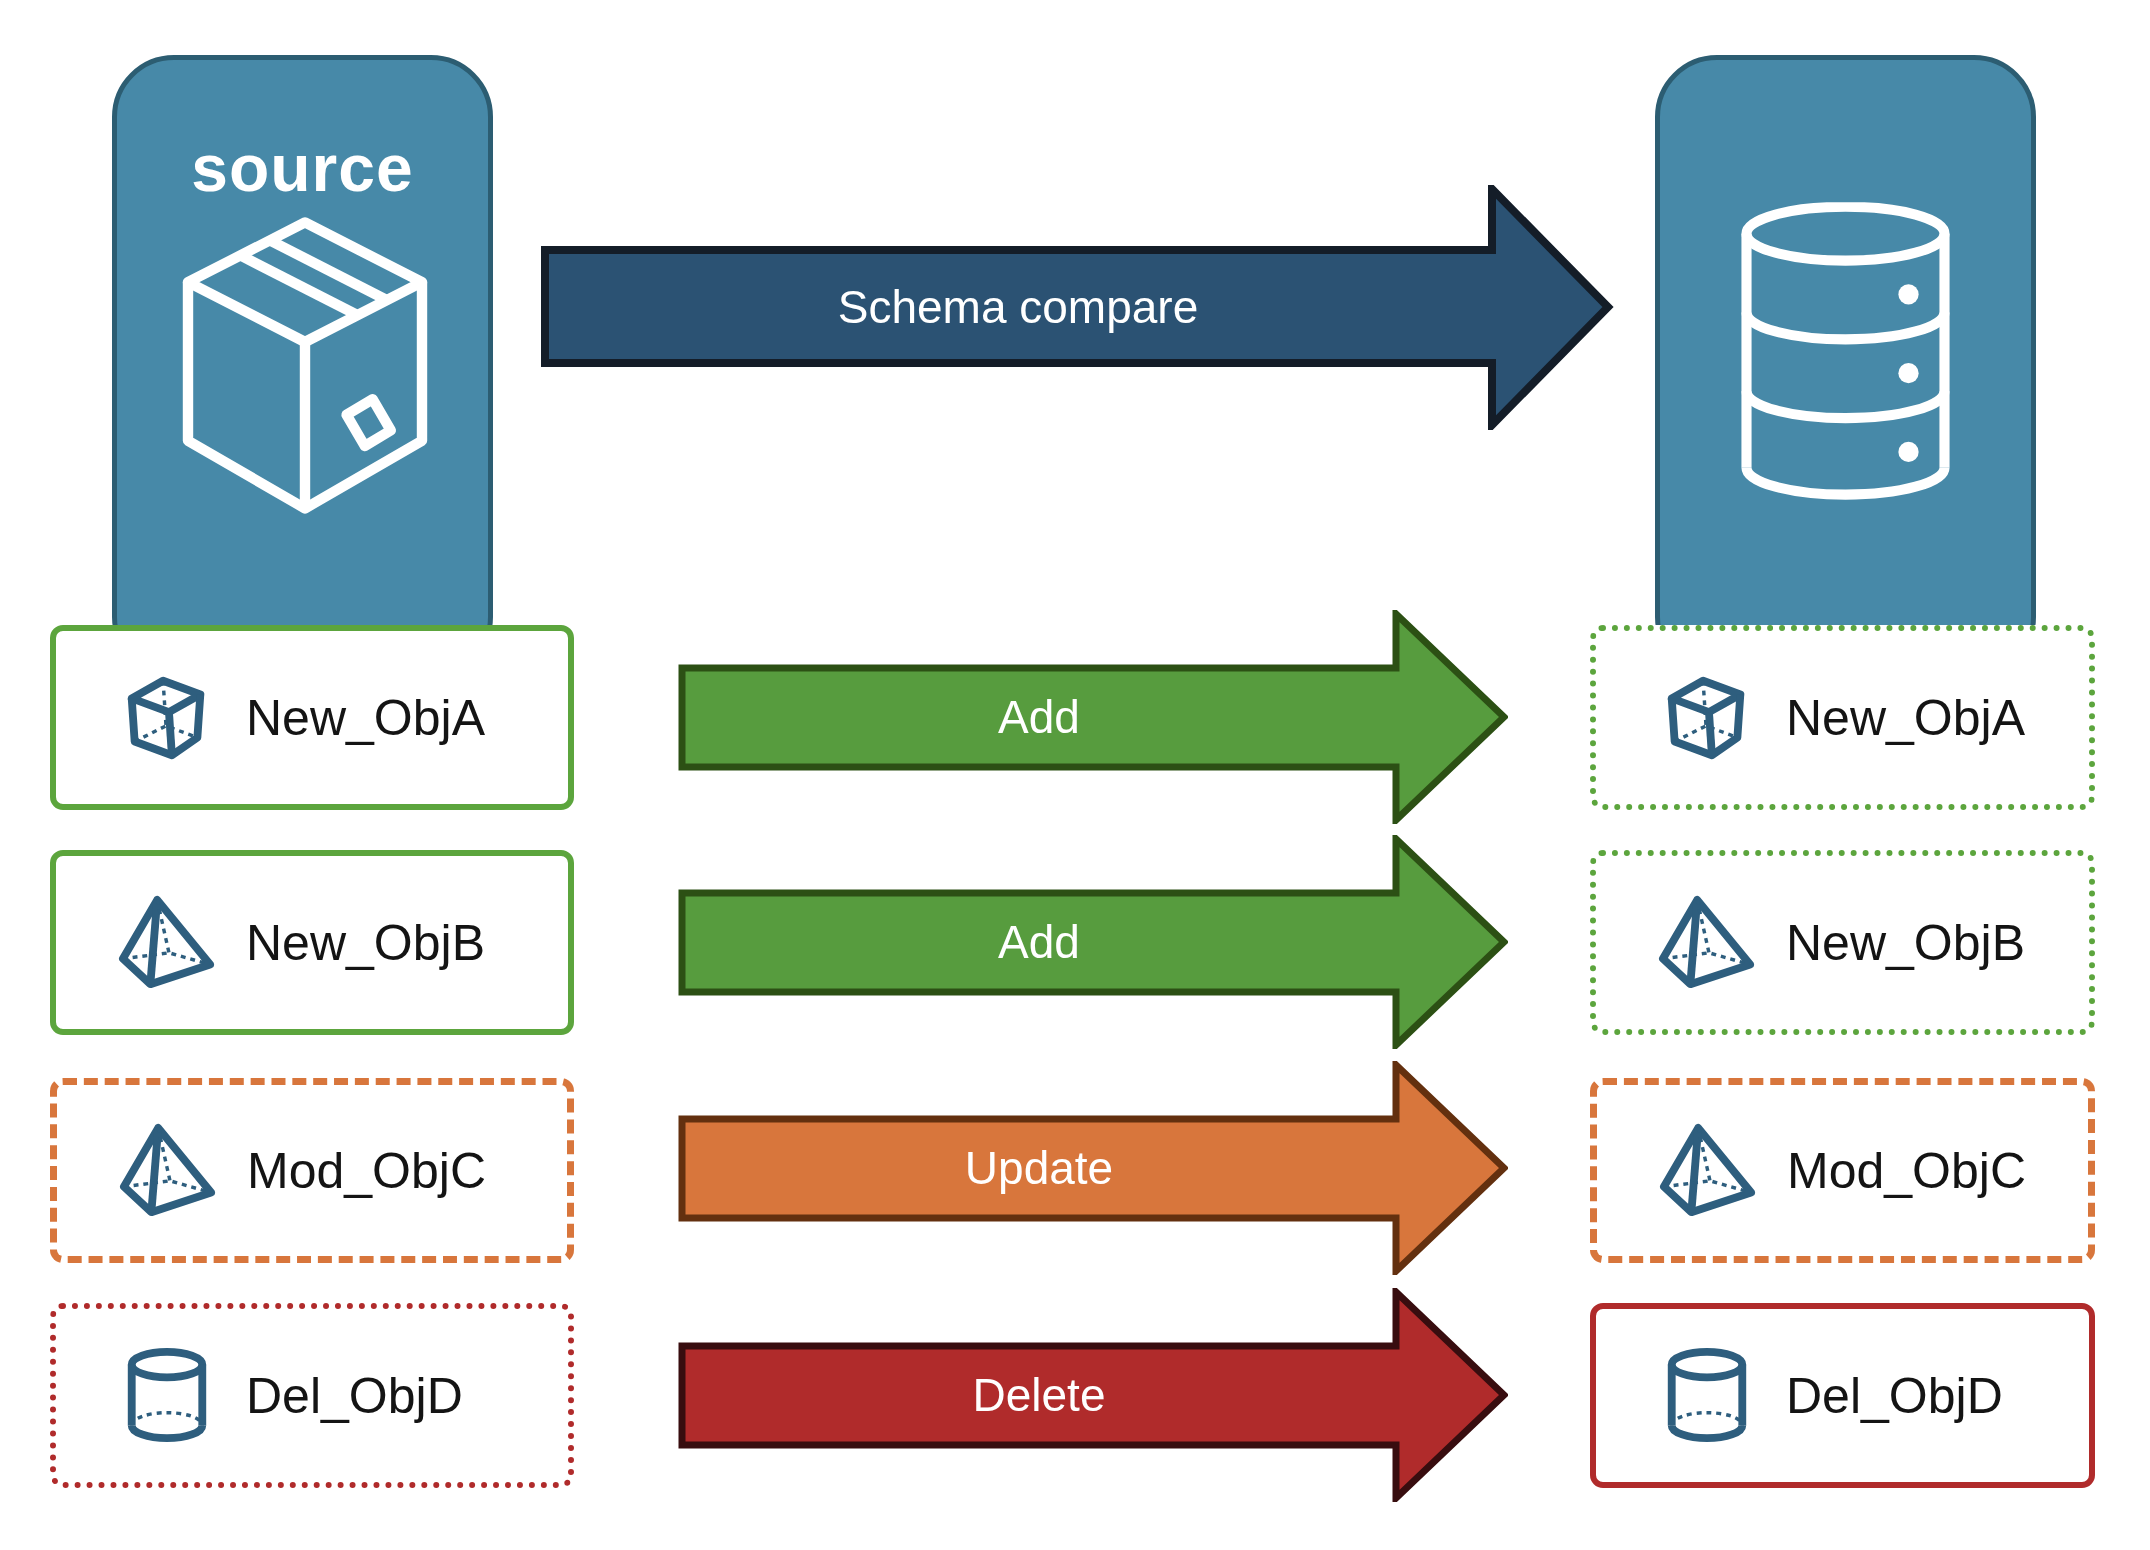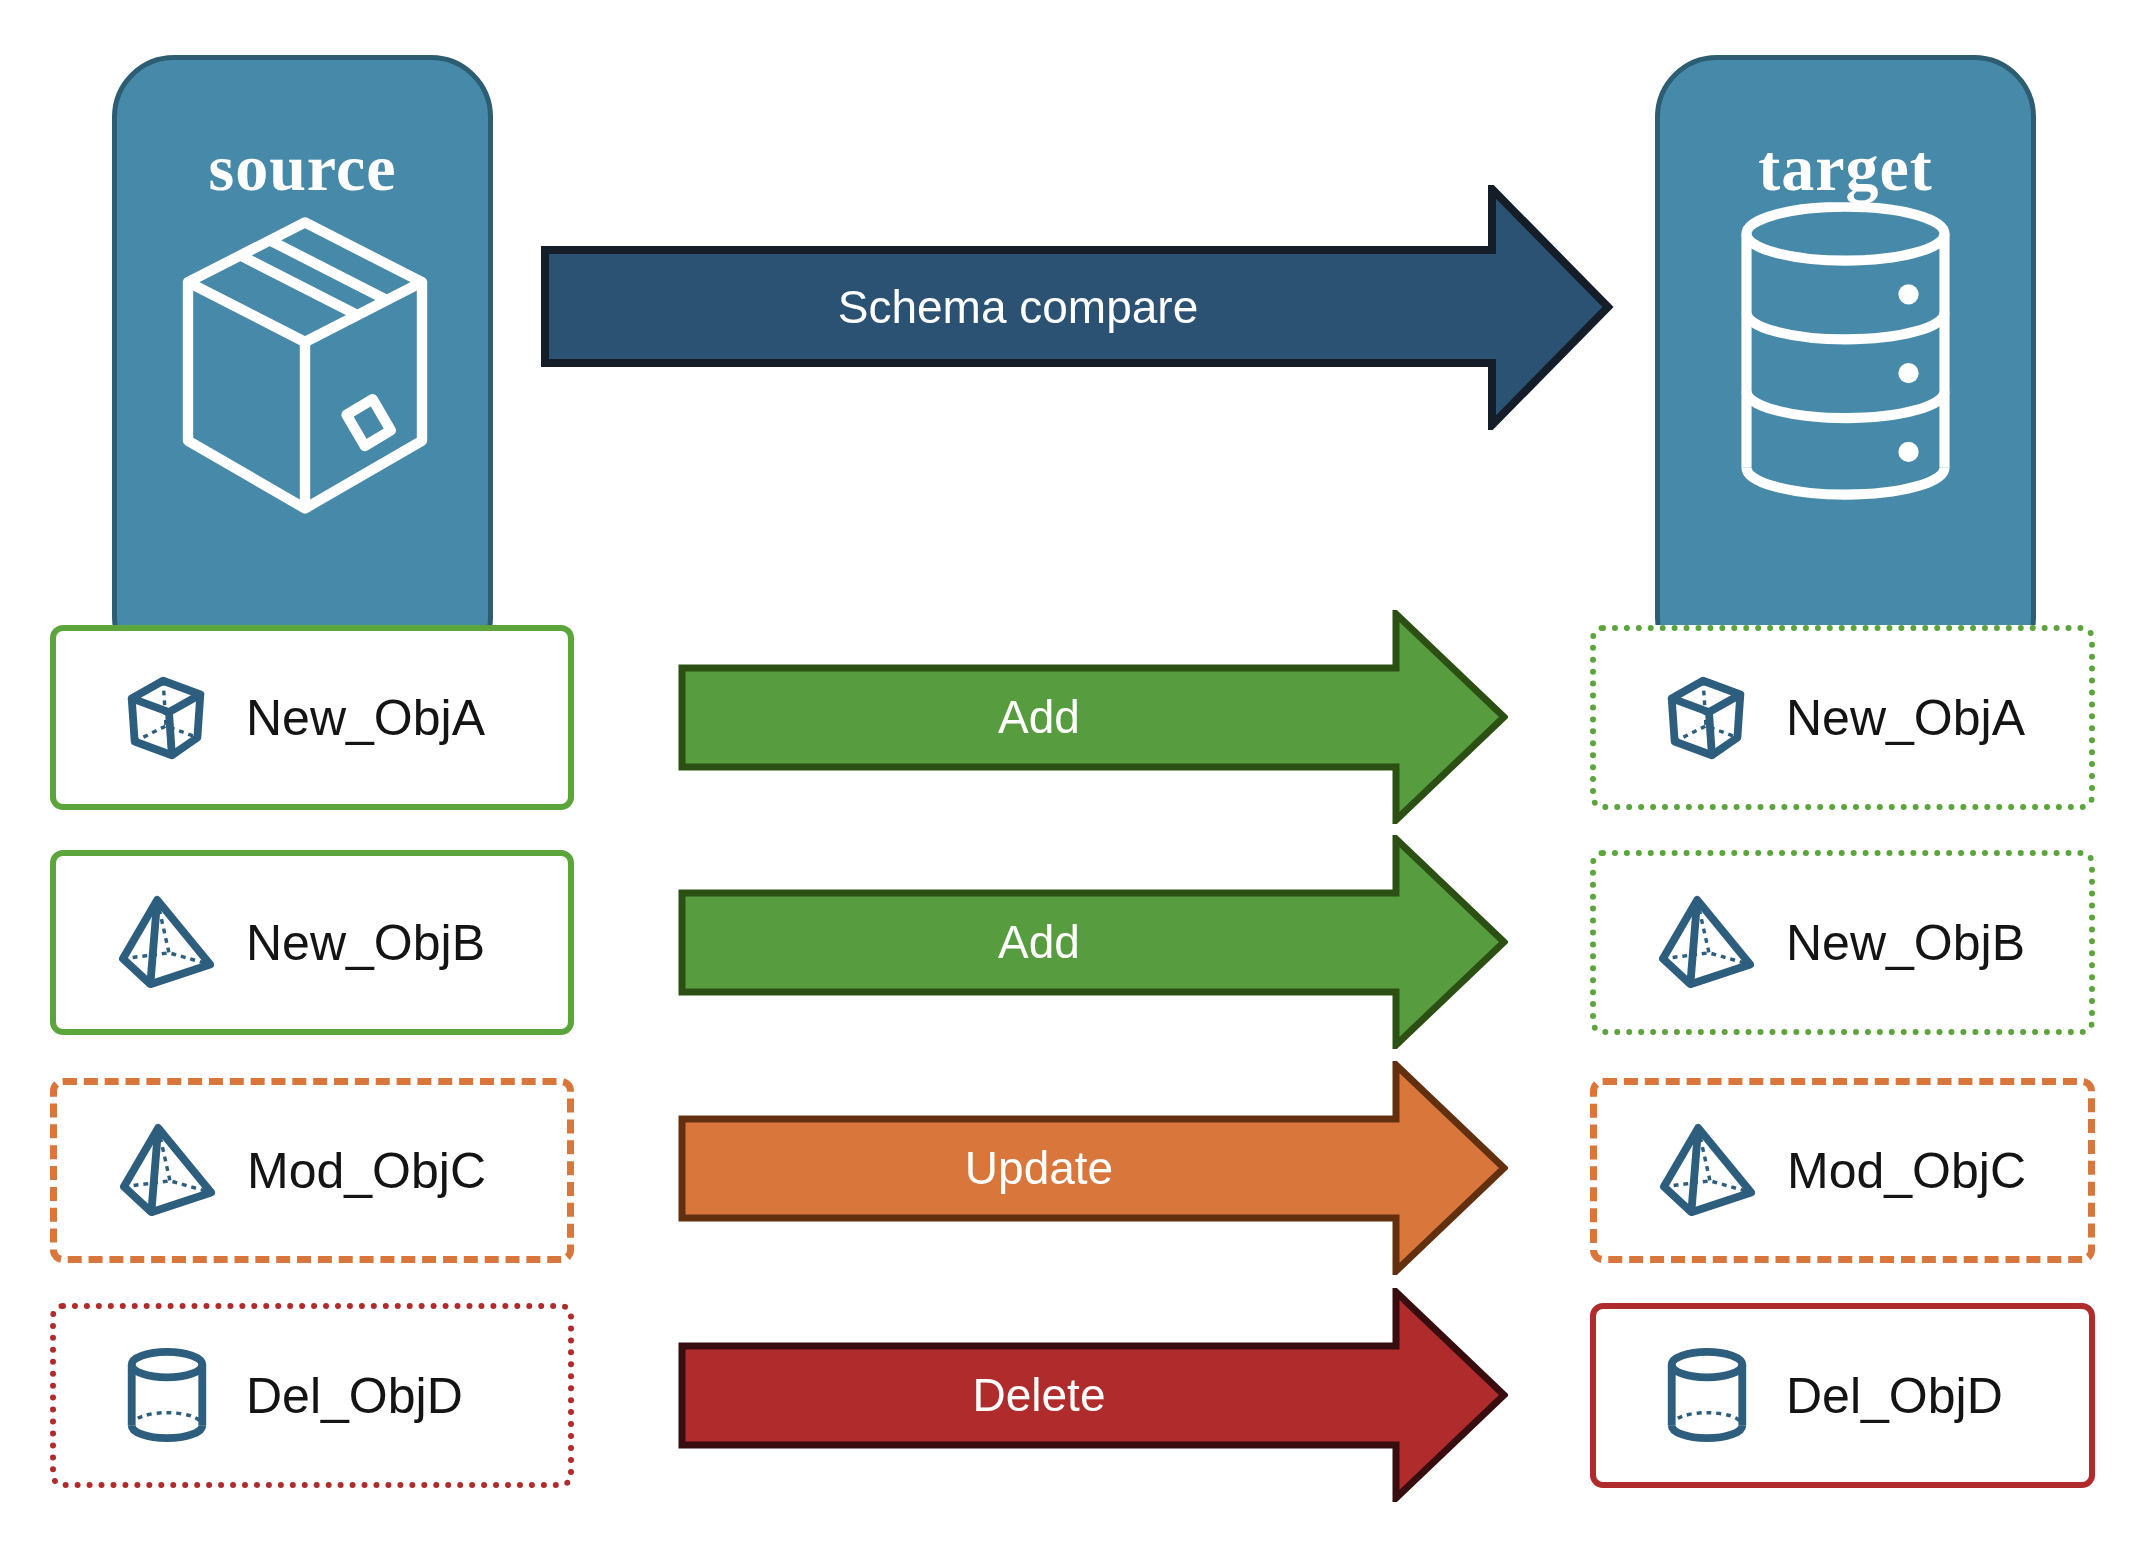--- a/index.html
+++ b/index.html
@@ -3,21 +3,21 @@
 <meta charset="utf-8">
 <style>
   html,body{margin:0;padding:0;background:#fff;}
   #canvas{
     position:relative;width:2150px;height:1550px;background:#ffffff;overflow:hidden;
     font-family:"Liberation Sans", sans-serif;
   }
   
   .panel{
     position:absolute;width:381px;height:624px;box-sizing:border-box;
-    background:#4789A8;border:5px solid #2C5D72;border-radius:62px;font-family:Liberation Serif, serif;
+    background:#4789A8;border:5px solid #2C5D72;border-radius:62px;
   }
   .panel-title{
     position:absolute;left:0;right:0;top:70px;text-align:center;
     font-size:66px;font-weight:bold;color:#ffffff;letter-spacing:1px;
   }
   .panel-icon{position:absolute;color:#ffffff;}
   
   .arrow-svg{position:absolute;display:block;}
   .arrow-label{
     font-size:46px;fill:#ffffff;text-anchor:middle;
@@ -90,21 +90,20 @@
   </svg>
 
   <div class="panel" style="left:112px;top:55px;">
     <div class="panel-title">source</div>
     <svg class="panel-icon" style="left:58px;top:152px;" width="260" height="312" viewBox="0 0 100 120">
         <use href="#sym-package"></use>
       </svg>
   </div>
 
   <div class="panel" style="left:1655px;top:55px;">
-    <div class="panel-title">target</div>
     <svg class="panel-icon" style="left:73px;top:142px;" width="225" height="304" viewBox="0 0 100 135">
         <use href="#sym-database"></use>
       </svg>
   </div>
 
   <svg class="arrow-svg" style="left:540px;top:185px;" width="1075" height="245" viewBox="0 0 1075 245">
     <polygon class="compare-poly" points="5,65 952,65 952,4 1068,122 952,240 952,178 5,178"></polygon>
     <text class="arrow-label" x="478" y="122" dominant-baseline="central" font-size="44">Schema compare</text>
   </svg>
 

